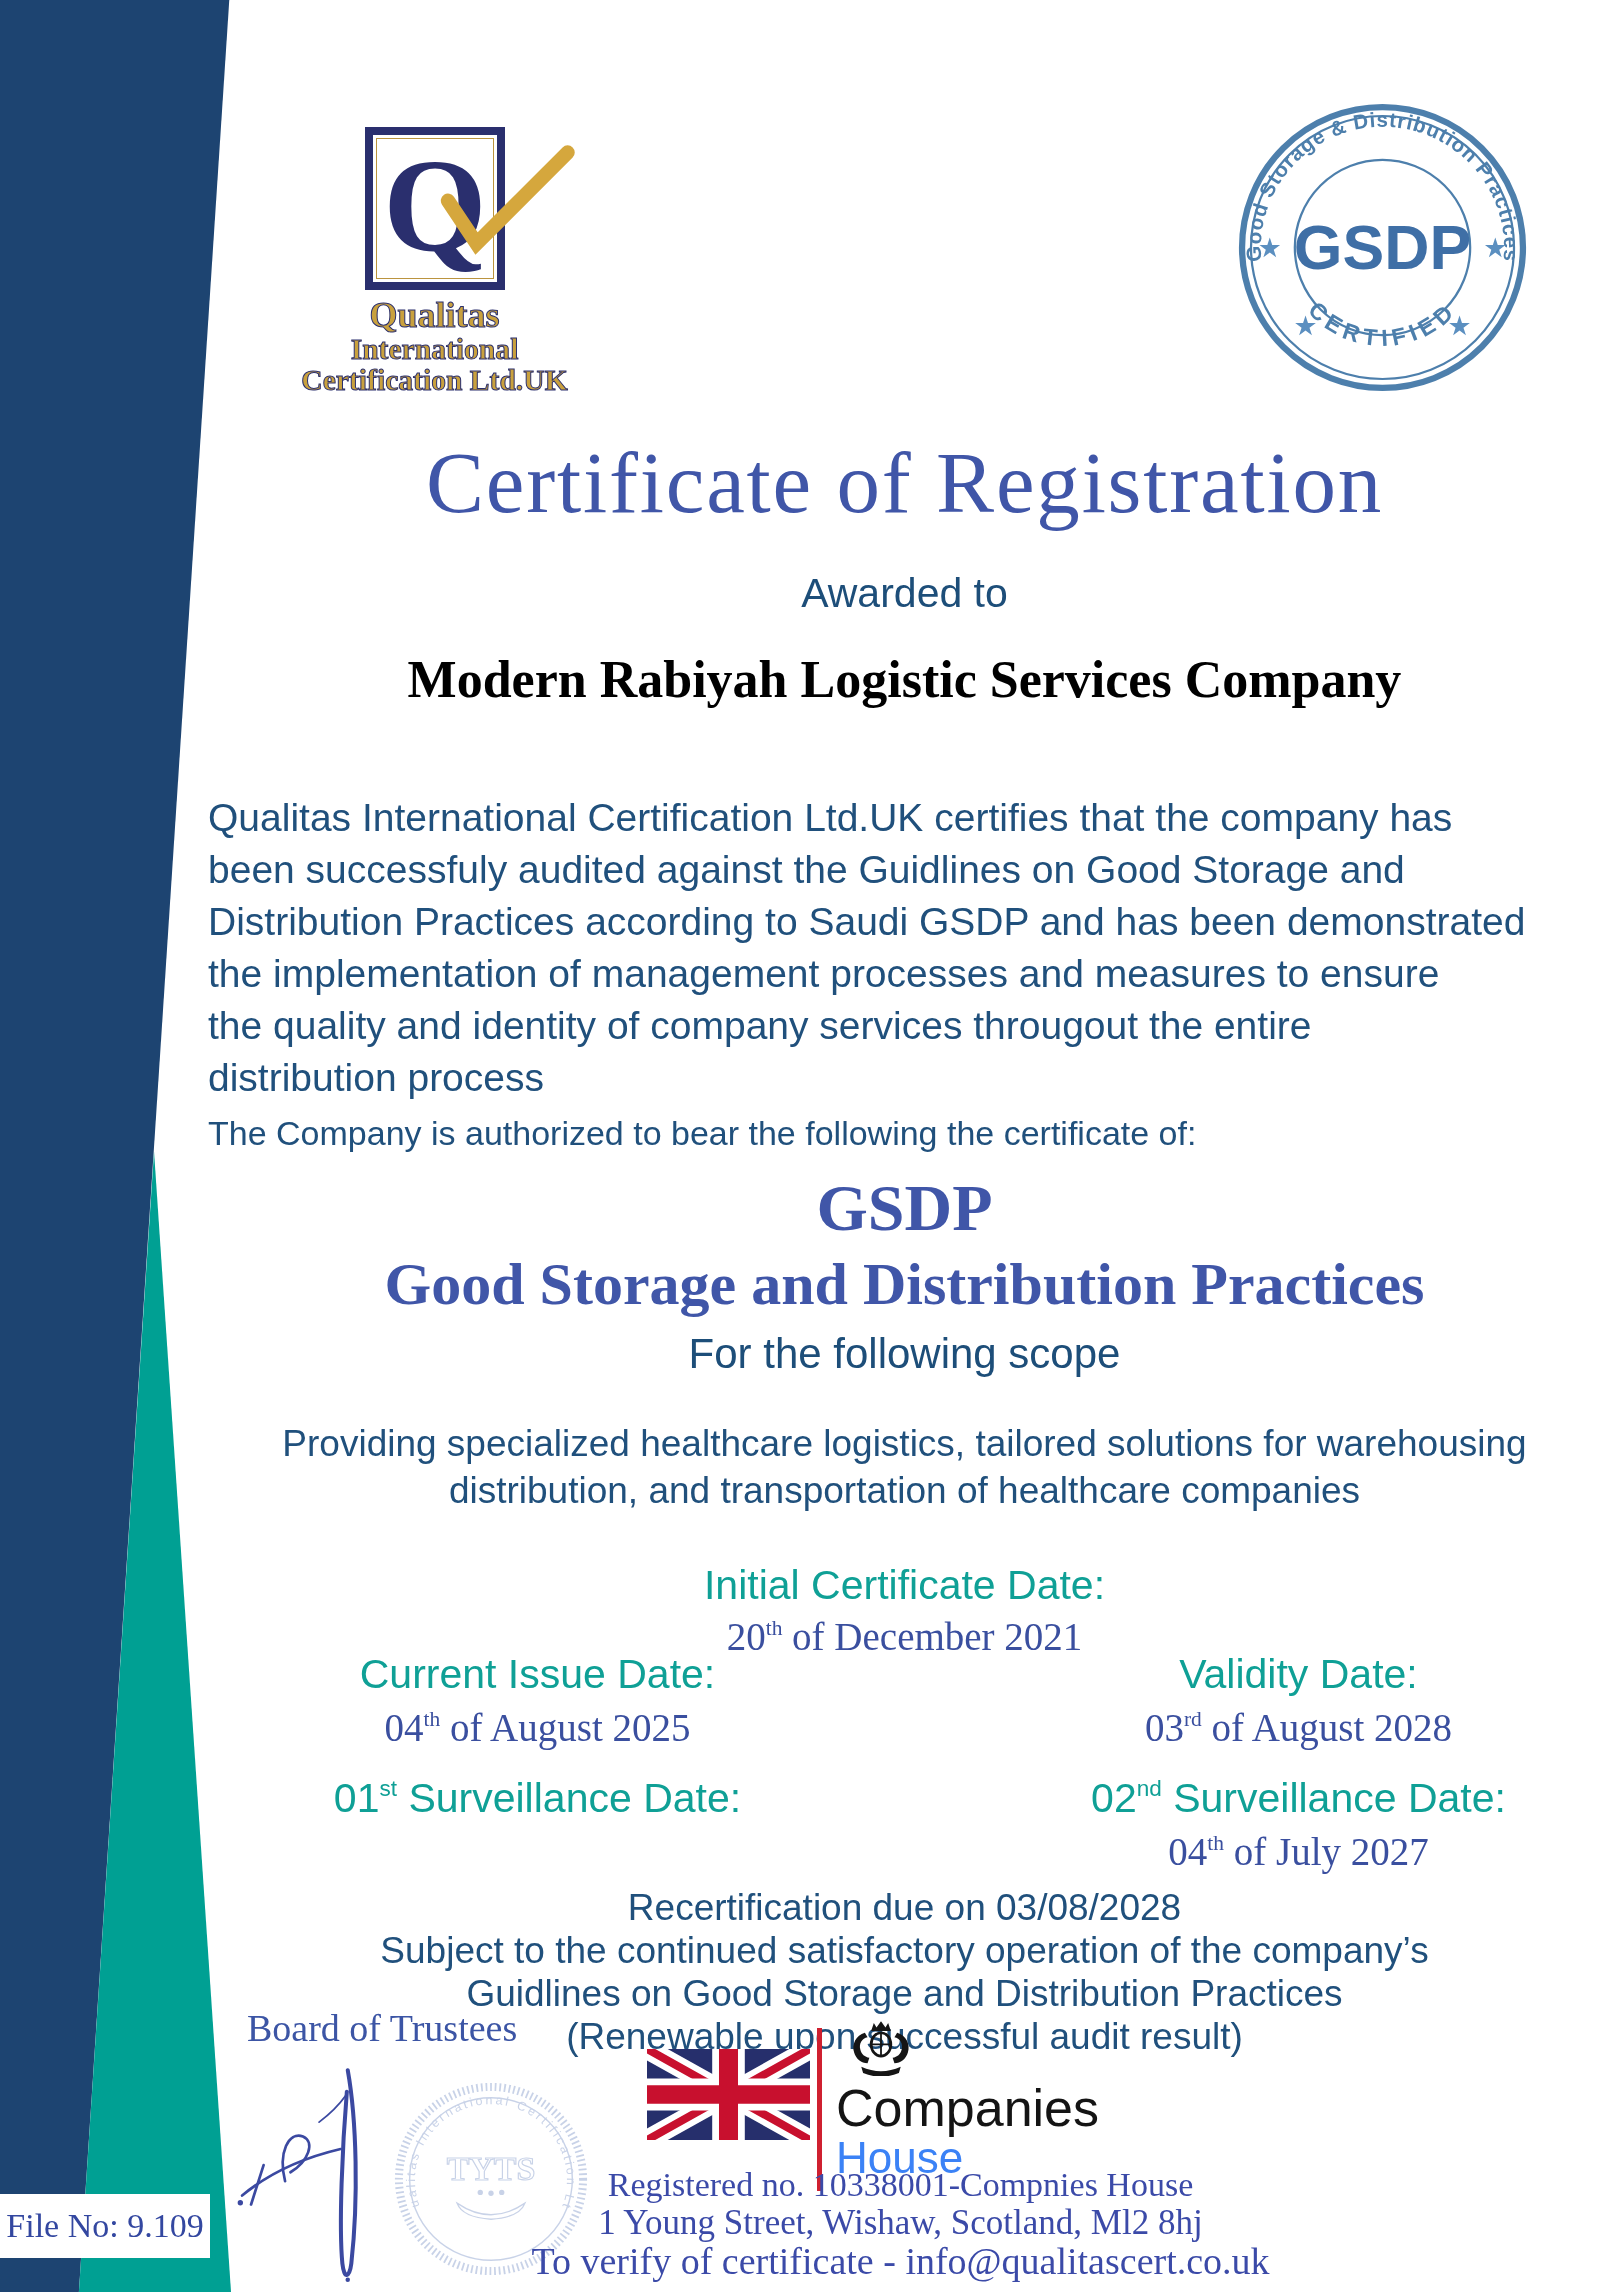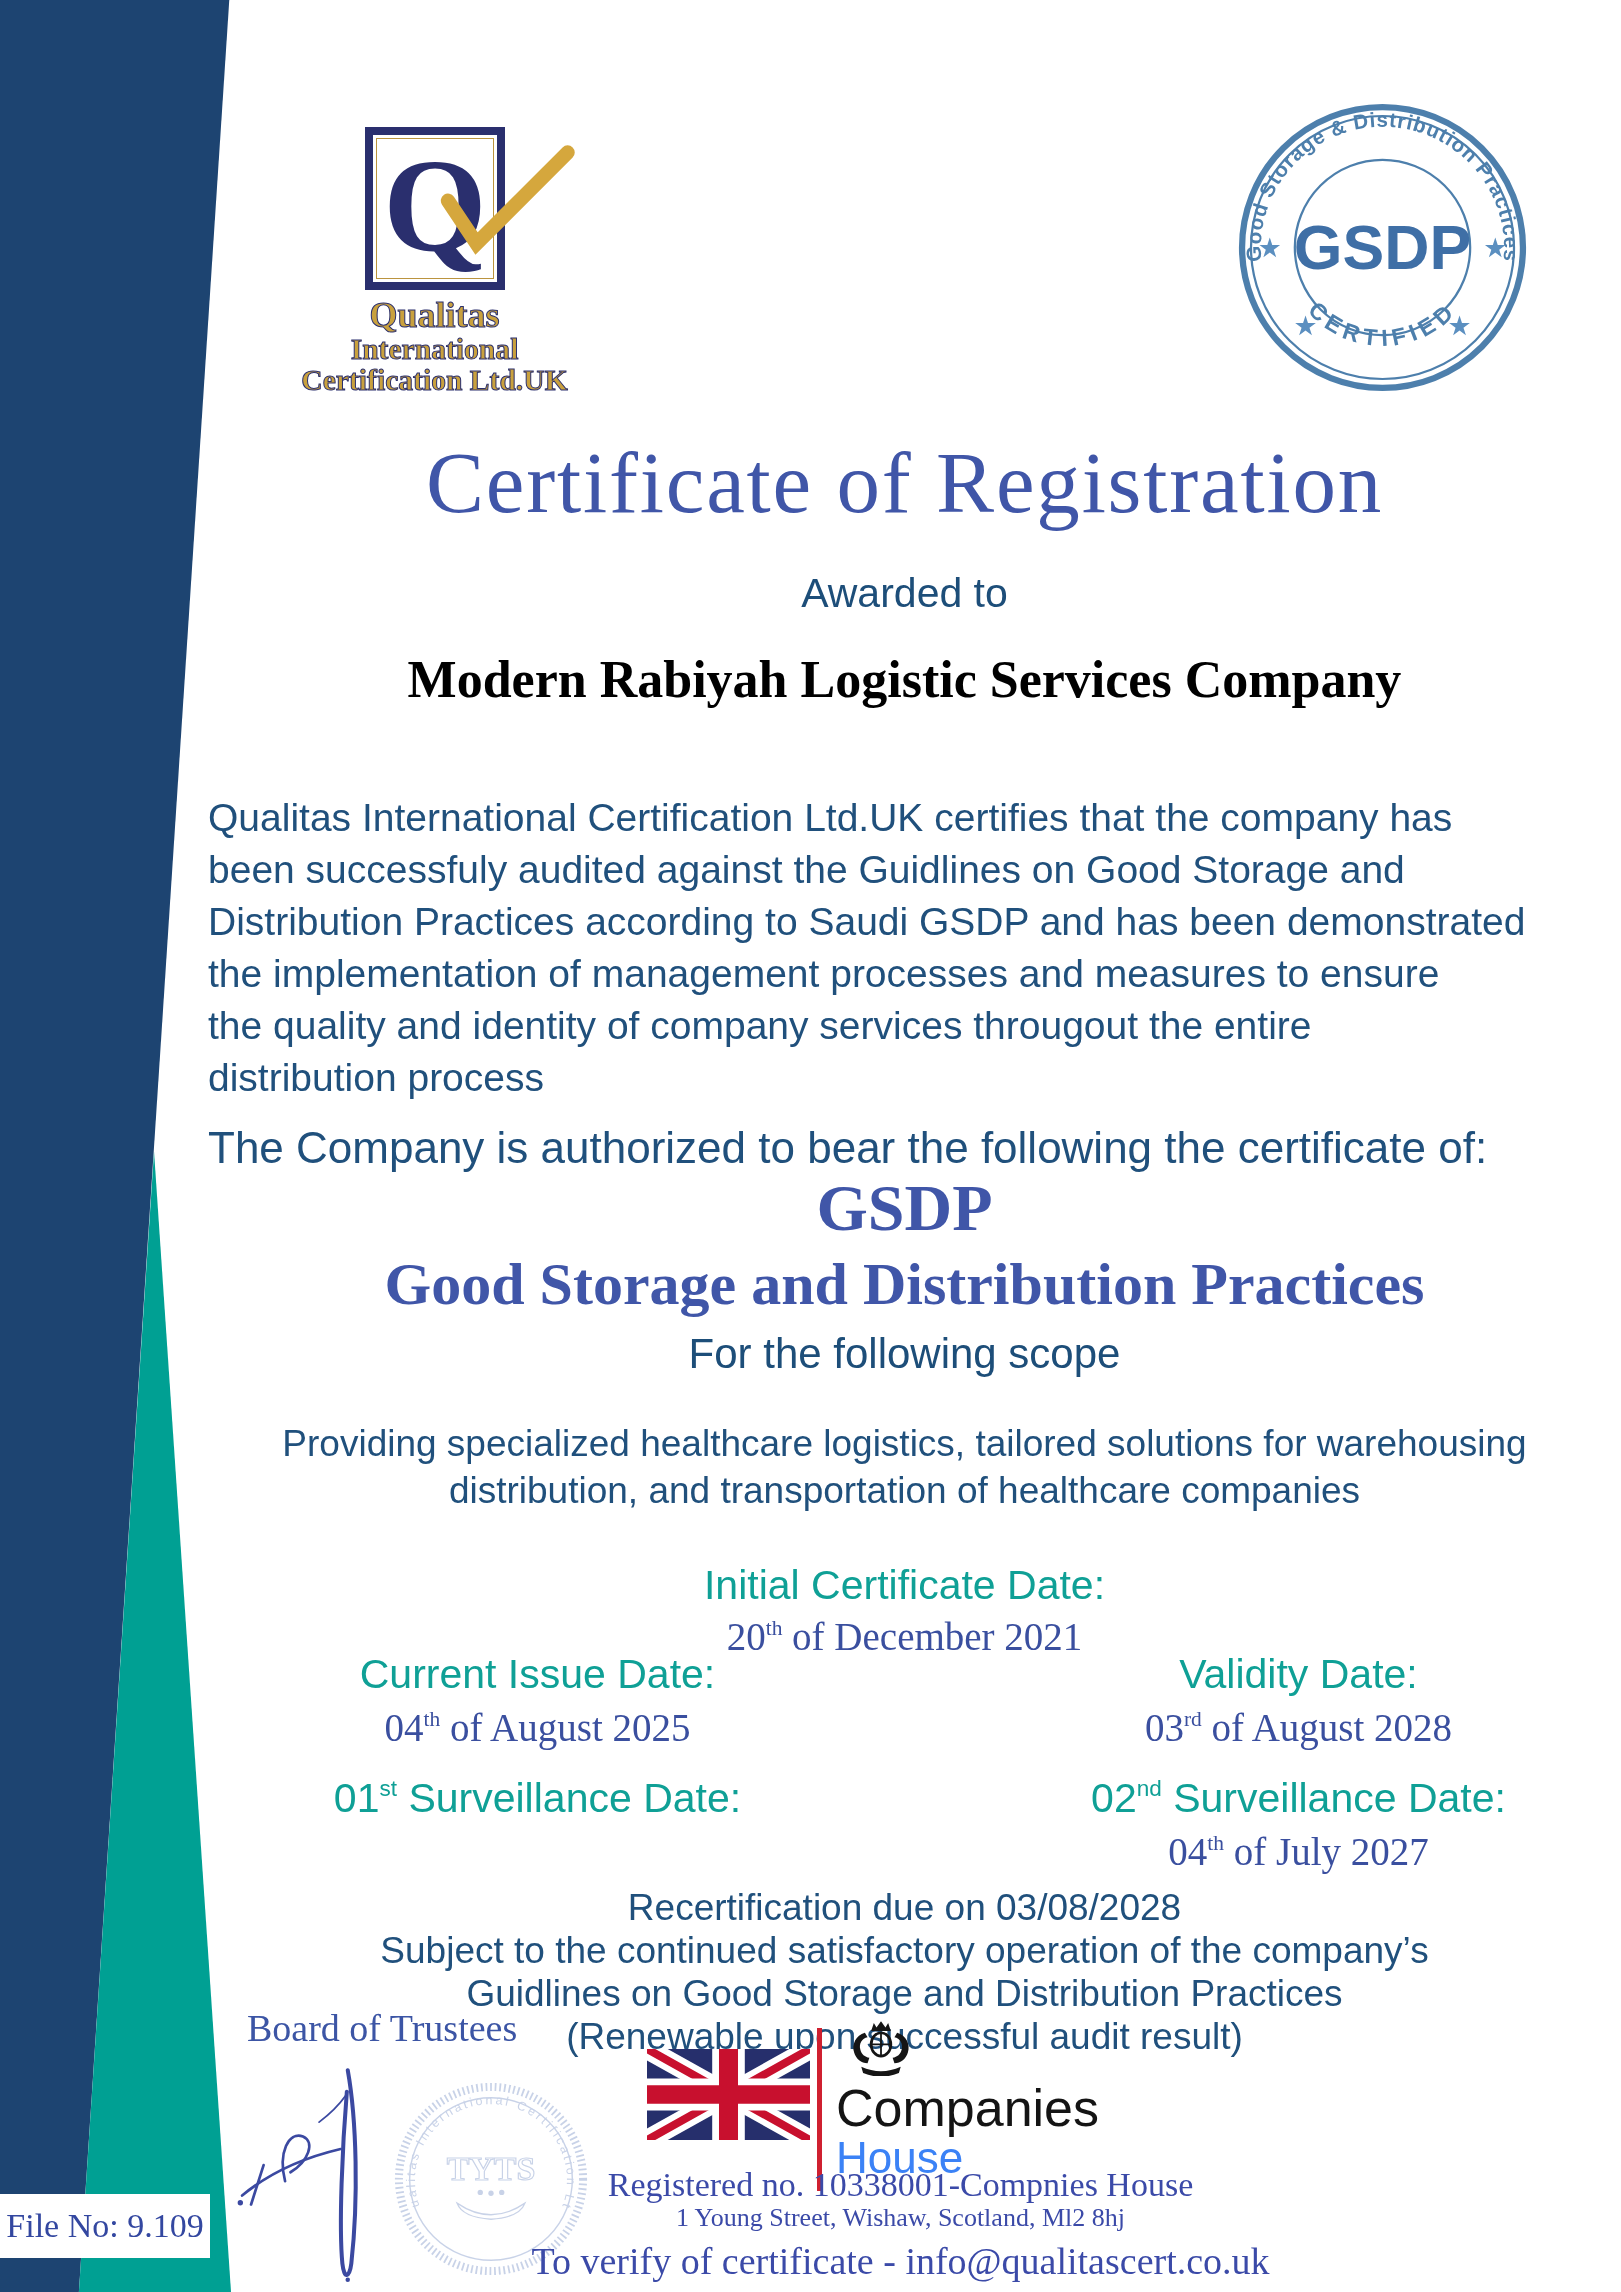--- a/index.html
+++ b/index.html
@@ -23,21 +23,21 @@
   #seal{left:1234px;top:99px;}
   
   #title{left:188px;top:432px;width:1433px;text-align:center;font-family:"Liberation Serif",serif;
          font-size:87px;color:#4056a8;letter-spacing:1.8px;}
   #awarded{left:188px;top:570px;width:1433px;text-align:center;font-size:41px;color:#1d4e79;}
   #company{left:188px;top:650px;width:1433px;text-align:center;font-family:"Liberation Serif",serif;
            font-weight:bold;font-size:52px;color:#000000;}
   
   #body{left:208px;top:792px;width:1411px;font-size:39px;line-height:52px;color:#20507c;}
   .bline{white-space:nowrap;}
-  #auth{left:208px;top:1114px;width:1411px;font-size:44px;color:#20507c;white-space:nowrap;margin-top:9px;}
+  #auth{left:208px;top:1114px;width:1411px;font-size:34px;color:#20507c;white-space:nowrap;}
   #gsdp{left:188px;top:1170px;width:1433px;text-align:center;font-family:"Liberation Serif",serif;
         font-weight:bold;font-size:66px;color:#4056a8;}
   #gsname{left:188px;top:1250px;width:1433px;text-align:center;font-family:"Liberation Serif",serif;
           font-weight:bold;font-size:60px;color:#4056a8;}
   #scopehead{left:188px;top:1330px;width:1433px;text-align:center;font-size:42px;color:#1d4e79;}
   #scope{left:188px;top:1420px;width:1433px;text-align:center;font-size:37px;line-height:47px;color:#20507c;}
   
   .tlabel{font-size:41px;color:#0fa096;}
   .dateline{font-family:"Liberation Serif",serif;font-size:39px;color:#3a4f9f;}
   .dateline sup,.tlabel sup{font-size:0.55em;vertical-align:baseline;position:relative;top:-0.72em;}
@@ -53,21 +53,21 @@
   #sig{left:233px;top:2038px;}
   #stamp{left:390px;top:2078px;}
   #flag{left:647px;top:2049px;}
   #redline{left:817px;top:2028px;width:5.4px;height:163px;background:#cf2030;}
   #crest{left:838px;top:2020px;}
   #ch1{left:836px;top:2078px;font-size:52px;color:#141414;}
   #ch2{left:836px;top:2133px;font-size:44px;color:#3b82f6;}
   #regline{left:269px;top:2166px;width:1263px;text-align:center;font-family:"Liberation Serif",serif;
            font-size:34px;color:#3b4aa8;}
   #addrline{left:269px;top:2203px;width:1263px;text-align:center;font-family:"Liberation Serif",serif;
-            font-size:26px;color:#3b4aa8;}
+            font-size:35px;color:#3b4aa8;}
   #verline{left:269px;top:2239px;width:1263px;text-align:center;font-family:"Liberation Serif",serif;
            font-size:38px;color:#3b4aa8;}
   #filebox{left:0;top:2194px;width:210px;height:64px;background:#ffffff;z-index:3;
            font-family:"Liberation Serif",serif;font-size:34px;color:#3347a0;
            display:flex;align-items:center;justify-content:center;}
   #decor{left:0;top:0;z-index:0;}
   .z1{z-index:1;}
 </style>
 </head>
 <body>

